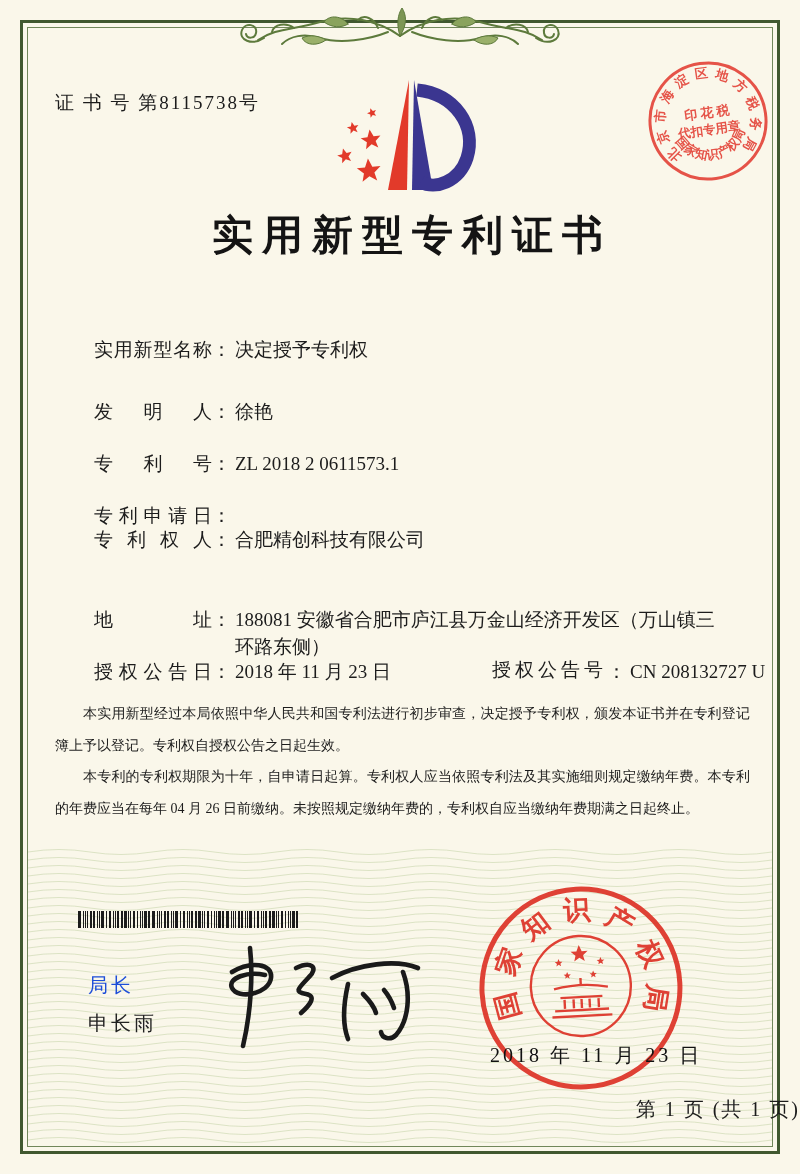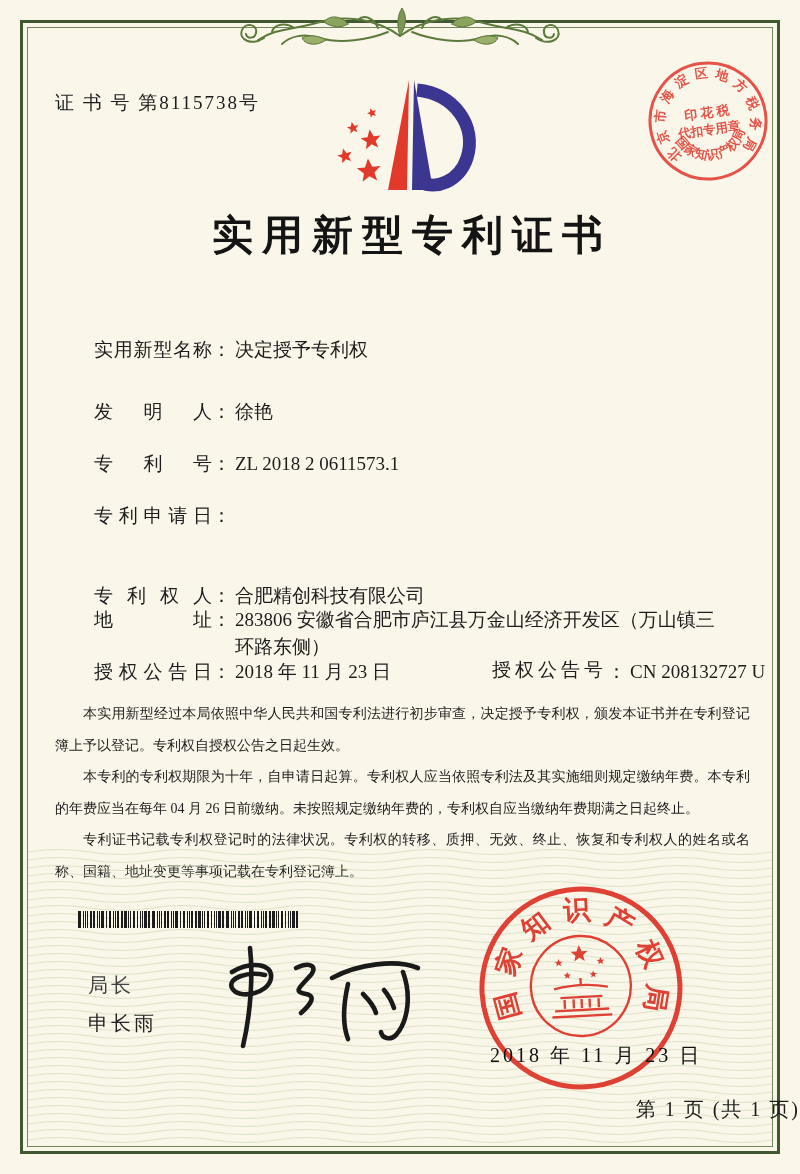--- a/index.html
+++ b/index.html
@@ -24,21 +24,21 @@
   .fcolon{margin-right:4px;}
   .fvalue{flex:1;}
   .fvalue.addr{max-width:498px;}
   .frow-right{position:absolute;left:398px;top:0;display:flex;white-space:nowrap;}
   .frow-right .flabel2{letter-spacing:4px;font-family:Liberation Mono, monospace;}
   .body-text{position:absolute;left:55px;right:50px;top:698px;font-size:14px;
              line-height:31.5px;text-align:justify;}
   .body-text p{margin:0;text-indent:2em;}
   .barcode{position:absolute;left:78px;top:911px;width:224px;height:17px;}
   .sig-title{position:absolute;left:88px;top:972px;font-size:20px;letter-spacing:3px;
-             font-family:"Liberation Sans","DejaVu Sans",sans-serif;color:#404040;}
+             font-family:"Liberation Sans","DejaVu Sans",sans-serif;color:#1d4ed8;}
   .sig-name{position:absolute;left:88px;top:1010px;font-size:20px;letter-spacing:3px;
             font-family:"Liberation Sans","DejaVu Sans",sans-serif;color:#222;}
   .signature{position:absolute;left:198px;top:942px;width:240px;height:110px;}
   .cnipa-seal{position:absolute;left:472px;top:880px;width:218px;height:218px;transform:rotate(-3deg);opacity:.92;}
   .seal-date{position:absolute;left:490px;top:1042px;font-size:20px;letter-spacing:3px;color:#111;}
   .footer{position:absolute;left:0;right:0;top:1096px;text-align:right;font-size:20px;letter-spacing:2px;}
   .waves{position:absolute;left:28px;top:848px;width:744px;height:300px;pointer-events:none;}
 </style>
 </head>
 <body>
@@ -124,45 +124,44 @@
   </div>
   <div class="frow" style="top:450px">
     <span class="flabel">专利号</span>
       <span class="fcolon">：</span>
     <span class="fvalue">ZL 2018 2 0611573.1</span>
   </div>
   <div class="frow" style="top:502px">
     <span class="flabel">专利申请日</span>
       <span class="fcolon">：</span>
   </div>
-  <div class="frow" style="top:582px">
+  <div class="frow" style="top:526px">
     <span class="flabel">专利权人</span>
       <span class="fcolon">：</span>
     <span class="fvalue">合肥精创科技有限公司</span>
   </div>
   <div class="frow" style="top:606px">
     <span class="flabel">地址</span>
       <span class="fcolon">：</span>
-    <span class="fvalue addr">283806 安徽省合肥市庐江县万金山经济开发区（万山镇三环路东侧）</span>
+    <span class="fvalue addr">188081 安徽省合肥市庐江县万金山经济开发区（万山镇三环路东侧）</span>
   </div>
   <div class="frow" style="top:658px">
     <span class="flabel">授权公告日</span>
       <span class="fcolon">：</span>
     <span class="fvalue">2018 年 11 月 23 日</span>
     <span class="frow-right">
       <span class="flabel2">授权公告号</span>
         <span class="fcolon">：</span>
       <span>CN 208132727 U</span>
     </span>
   </div>
 
   <div class="body-text">
     <p>本实用新型经过本局依照中华人民共和国专利法进行初步审查，决定授予专利权，颁发本证书并在专利登记簿上予以登记。专利权自授权公告之日起生效。</p>
     <p>本专利的专利权期限为十年，自申请日起算。专利权人应当依照专利法及其实施细则规定缴纳年费。本专利的年费应当在每年 04 月 26 日前缴纳。未按照规定缴纳年费的，专利权自应当缴纳年费期满之日起终止。</p>
-    <p>专利证书记载专利权登记时的法律状况。专利权的转移、质押、无效、终止、恢复和专利权人的姓名或名称、国籍、地址变更等事项记载在专利登记簿上。</p>
   </div>
 
   <svg class="waves" id="waves" viewBox="0 0 744 300">
       <path d="M0 4 q 31 -5 62 0 t 62 0 t 62 0 t 62 0 t 62 0 t 62 0 t 62 0 t 62 0 t 62 0 t 62 0 t 62 0 t 62 0" fill="none" stroke="#ccd8b2" stroke-width="0.9" opacity="0.75"></path>
       <path d="M0 12 q 31 -5 62 0 t 62 0 t 62 0 t 62 0 t 62 0 t 62 0 t 62 0 t 62 0 t 62 0 t 62 0 t 62 0 t 62 0" fill="none" stroke="#ccd8b2" stroke-width="0.9" opacity="0.75"></path>
       <path d="M0 20 q 31 -5 62 0 t 62 0 t 62 0 t 62 0 t 62 0 t 62 0 t 62 0 t 62 0 t 62 0 t 62 0 t 62 0 t 62 0" fill="none" stroke="#ccd8b2" stroke-width="0.9" opacity="0.75"></path>
       <path d="M0 28 q 31 -5 62 0 t 62 0 t 62 0 t 62 0 t 62 0 t 62 0 t 62 0 t 62 0 t 62 0 t 62 0 t 62 0 t 62 0" fill="none" stroke="#ccd8b2" stroke-width="0.9" opacity="0.75"></path>
       <path d="M0 36 q 31 -5 62 0 t 62 0 t 62 0 t 62 0 t 62 0 t 62 0 t 62 0 t 62 0 t 62 0 t 62 0 t 62 0 t 62 0" fill="none" stroke="#ccd8b2" stroke-width="0.9" opacity="0.75"></path>
       <path d="M0 44 q 31 -5 62 0 t 62 0 t 62 0 t 62 0 t 62 0 t 62 0 t 62 0 t 62 0 t 62 0 t 62 0 t 62 0 t 62 0" fill="none" stroke="#ccd8b2" stroke-width="0.9" opacity="0.75"></path>
       <path d="M0 52 q 31 -5 62 0 t 62 0 t 62 0 t 62 0 t 62 0 t 62 0 t 62 0 t 62 0 t 62 0 t 62 0 t 62 0 t 62 0" fill="none" stroke="#ccd8b2" stroke-width="0.9" opacity="0.75"></path>

